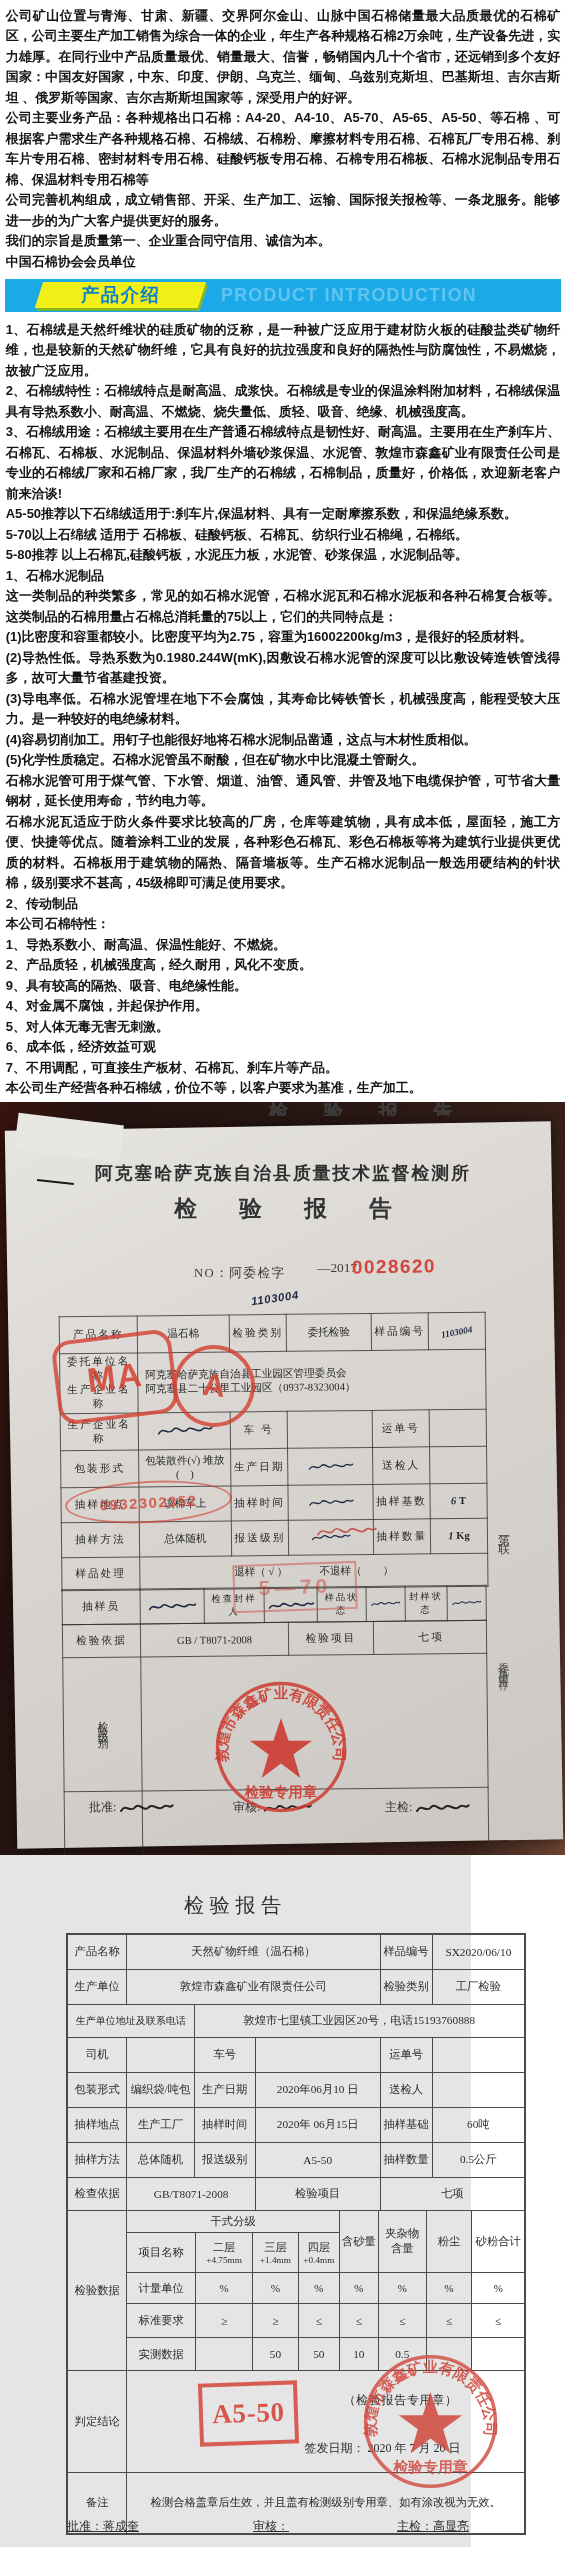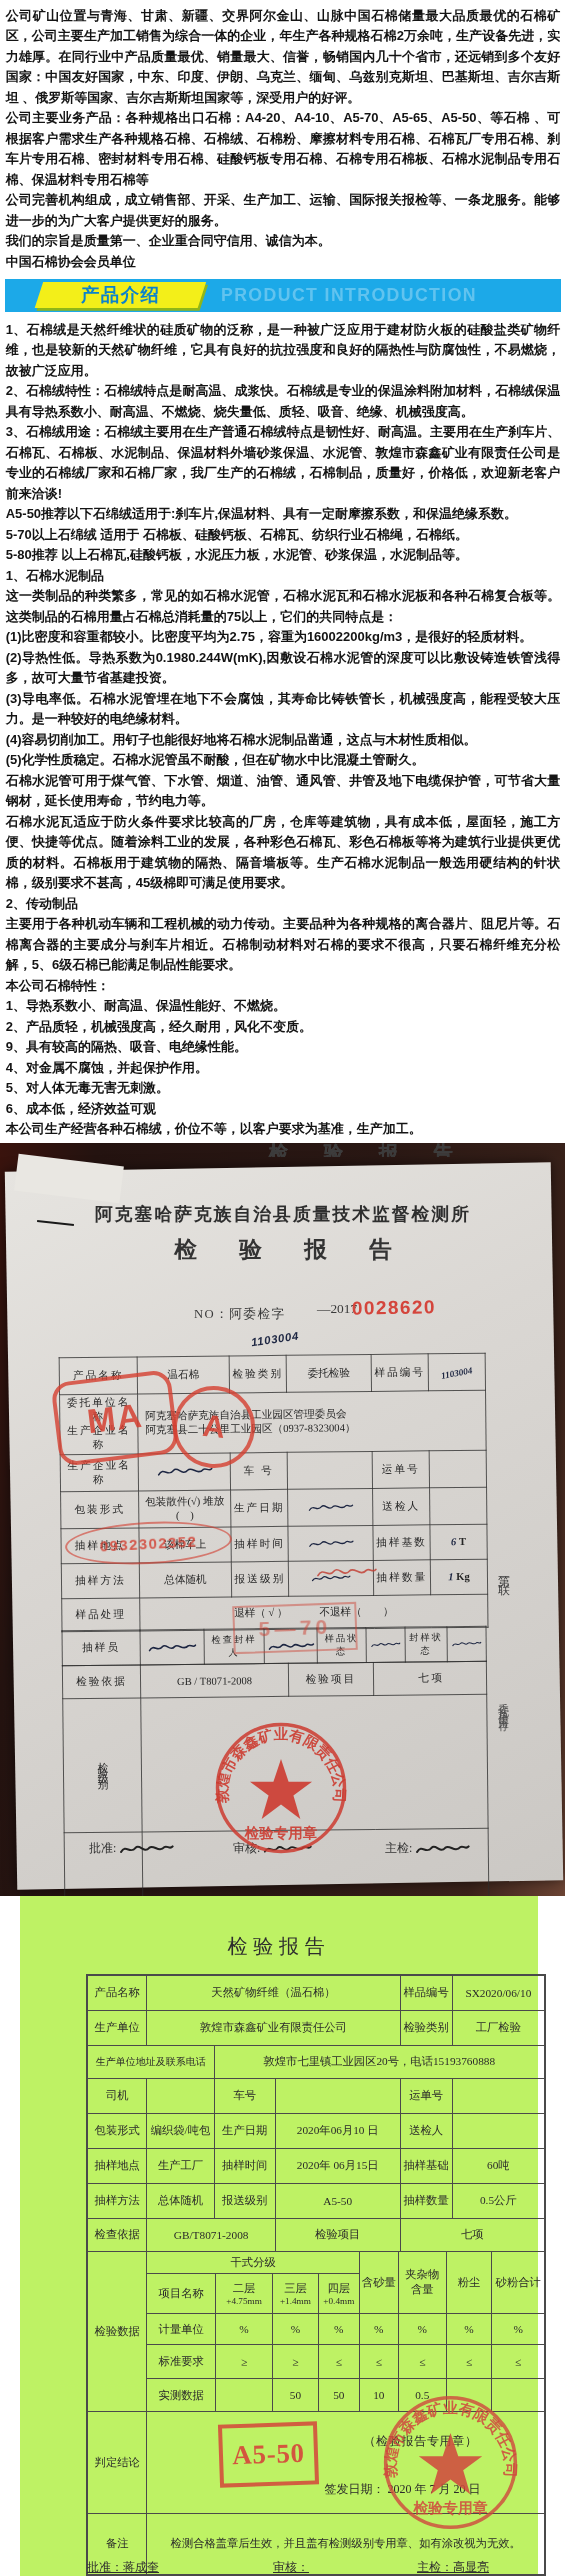--- a/index.html
+++ b/index.html
@@ -65,21 +65,21 @@
     border-radius:50%;transform:rotate(-3deg);display:flex;align-items:center;justify-content:center;z-index:5;}
   .oval-stamp span{font-size:15px;font-weight:700;color:rgba(210,60,46,.8);letter-spacing:1.4px;filter:blur(0.4px);}
   .grade-stamp{position:absolute;left:233px;top:461px;width:120px;height:44px;border:2.8px solid rgba(205,62,48,.45);
     transform:rotate(-2deg);display:flex;align-items:center;justify-content:center;z-index:5;}
   .grade-stamp span{font-size:21px;font-weight:700;color:rgba(205,62,48,.5);letter-spacing:4.2px;filter:blur(0.4px);}
   .round-stamp{position:absolute;z-index:6;}
   .sig{display:inline-block;vertical-align:middle;}
   .redscribble{position:absolute;z-index:6;}
 
   
-  .doc2{position:relative;width:518px;height:692px;background:#bef264;font-family:"Liberation Serif",serif;color:#222;margin-left:20px;}
+  .doc2{position:relative;width:471px;height:692px;background:#e5e5e5;font-family:"Liberation Serif",serif;color:#222;}
   .d2-title{position:absolute;left:0;top:37px;width:100%;text-align:center;font-size:20px;color:#2d2d2d;letter-spacing:5.7px;}
   .d2-wrap{position:absolute;left:66px;top:78px;width:458px;border:1.4px solid #4a4a4a;}
   table.dtab{border-collapse:collapse;width:100%;table-layout:fixed;font-size:11.3px;color:#2a2a2a;}
   table.dtab td{border:1.1px solid #4a4a4a;text-align:center;vertical-align:middle;padding:0.7px 1.4px;}
   .d2-stack table + table{margin-top:-1.1px;}
   .sub{font-size:9.2px;}
   .verdict-cell{position:relative;height:99px;}
   .a550-box{position:absolute;left:72px;top:11.3px;width:91px;height:55px;border:4.2px solid rgba(213,69,58,.85);
     display:flex;align-items:center;justify-content:center;transform:rotate(-2deg);}
   .a550-box span{font-size:27px;font-weight:700;color:rgba(213,69,58,.9);letter-spacing:0.7px;}
@@ -118,28 +118,28 @@
     <p class="para">1、石棉水泥制品</p>
     <p class="para">这一类制品的种类繁多，常见的如石棉水泥管，石棉水泥瓦和石棉水泥板和各种石棉复合板等。这类制品的石棉用量占石棉总消耗量的75以上，它们的共同特点是：</p>
     <p class="para">(1)比密度和容重都较小。比密度平均为2.75，容重为16002200kg/m3，是很好的轻质材料。</p>
     <p class="para">(2)导热性低。导热系数为0.1980.244W(mK),因敷设石棉水泥管的深度可以比敷设铸造铁管浅得多，故可大量节省基建投资。</p>
     <p class="para">(3)导电率低。石棉水泥管埋在地下不会腐蚀，其寿命比铸铁管长，机械强度高，能程受较大压力。是一种较好的电绝缘材料。</p>
     <p class="para">(4)容易切削加工。用钉子也能很好地将石棉水泥制品凿通，这点与木材性质相似。</p>
     <p class="para">(5)化学性质稳定。石棉水泥管虽不耐酸，但在矿物水中比混凝土管耐久。</p>
     <p class="para">石棉水泥管可用于煤气管、下水管、烟道、油管、通风管、井管及地下电缆保护管，可节省大量钢材，延长使用寿命，节约电力等。</p>
     <p class="para">石棉水泥瓦适应于防火条件要求比较高的厂房，仓库等建筑物，具有成本低，屋面轻，施工方便、快捷等优点。随着涂料工业的发展，各种彩色石棉瓦、彩色石棉板等将为建筑行业提供更优质的材料。石棉板用于建筑物的隔热、隔音墙板等。生产石棉水泥制品一般选用硬结构的针状棉，级别要求不甚高，45级棉即可满足使用要求。</p>
     <p class="para">2、传动制品</p>
-    <p class="para">主要用于各种机动车辆和工程机械的动力传动。主要品种为各种规格的离合器片、阻尼片等。石棉离合器的主要成分与刹车片相近。石棉制动材料对石棉的要求不很高，只要石棉纤维充分松解，5、6级石棉已能满足制品性能要求。</p>
     <p class="para">本公司石棉特性：</p>
     <p class="para">1、导热系数小、耐高温、保温性能好、不燃烧。</p>
     <p class="para">2、产品质轻，机械强度高，经久耐用，风化不变质。</p>
     <p class="para">9、具有较高的隔热、吸音、电绝缘性能。</p>
     <p class="para">4、对金属不腐蚀，并起保护作用。</p>
     <p class="para">5、对人体无毒无害无刺激。</p>
     <p class="para">6、成本低，经济效益可观</p>
+    <p class="para">7、不用调配，可直接生产板材、石棉瓦、刹车片等产品。</p>
     <p class="para">本公司生产经营各种石棉绒，价位不等，以客户要求为基准，生产加工。</p>
   </div>
 
   <div class="photo">
     <div class="photo-topstrip">
       <div class="strip-bg"></div>
       <div class="t">检 验 报 告</div>
     </div>
     <div class="paper"></div>
     <div class="corner-paper"></div>

